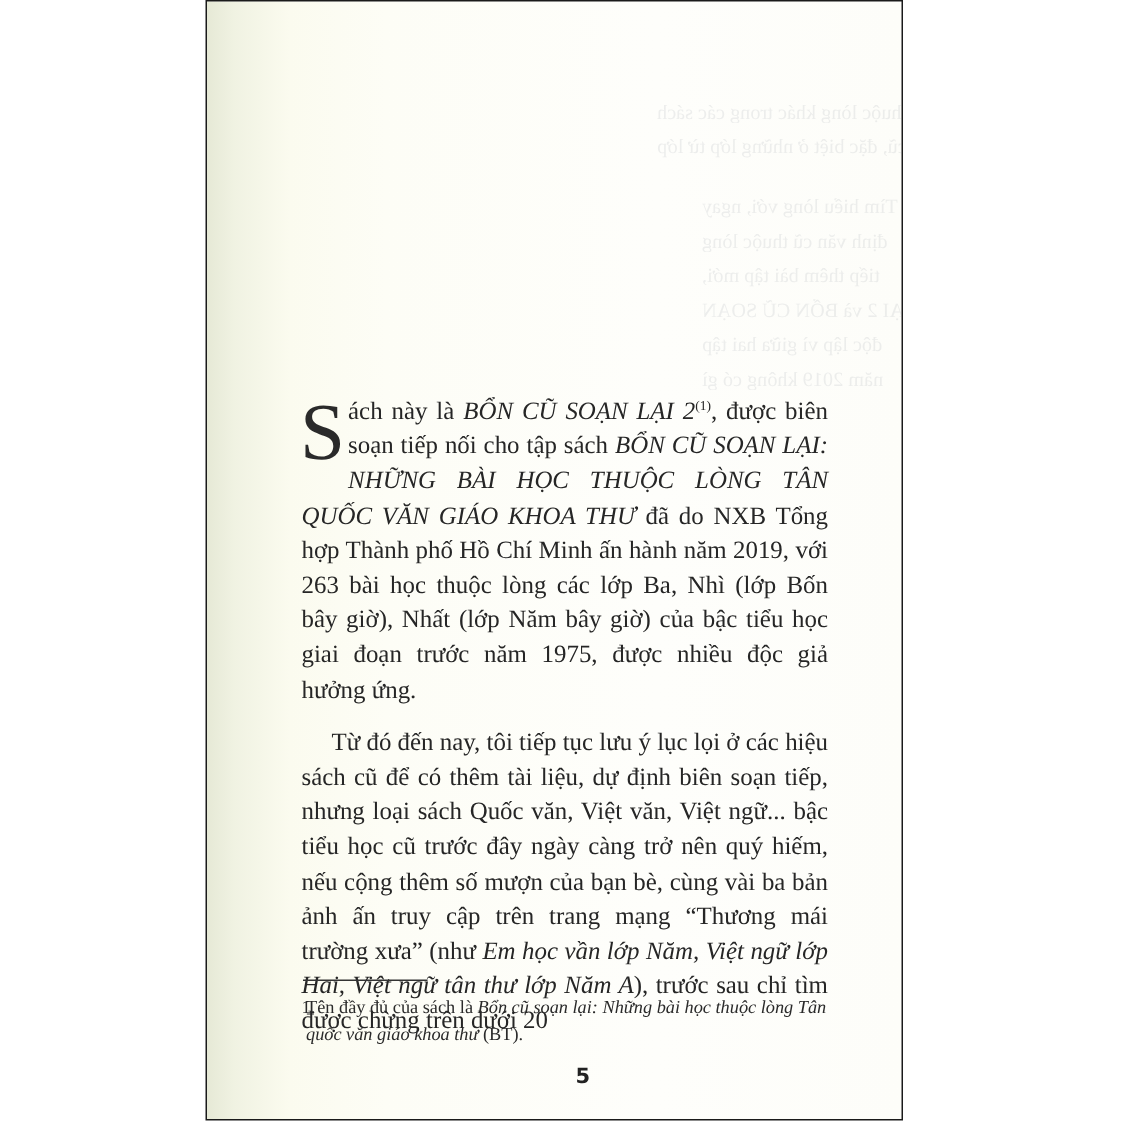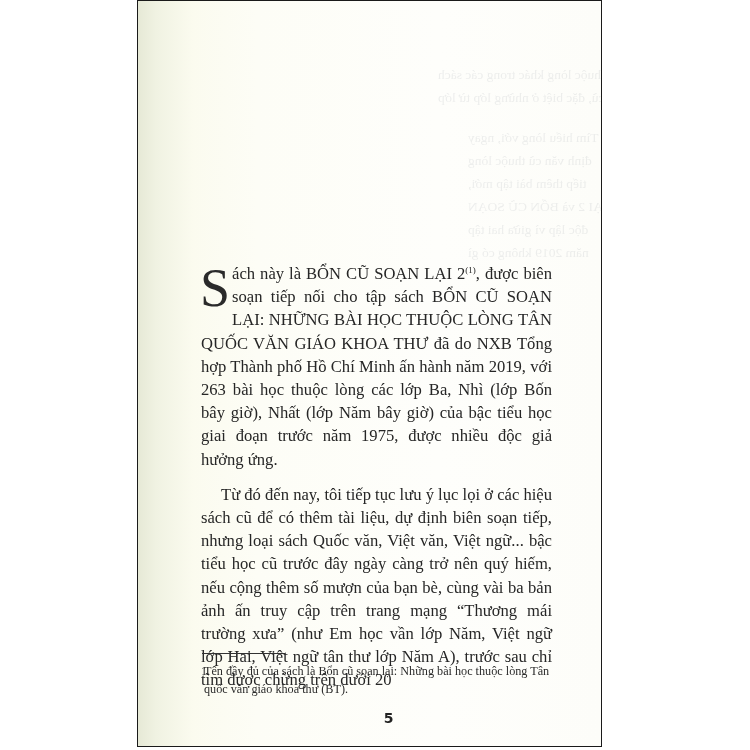--- a/index.html
+++ b/index.html
@@ -69,21 +69,21 @@
       float: left;
       font-family: "Liberation Serif", serif;
       font-size: 54px;
       line-height: 44px;
       height: 44px;
       margin-top: 4px;
       margin-right: 2px;
       margin-left: -1px;
       color: #2a2a2a;
     }
-    .it { }
+    .it { font-style: italic; }
     sup.fnref {
       font-size: 9px;
       line-height: 0;
       vertical-align: 6px;
     }
     .fn-rule {
       position: absolute;
       left: 64px;
       top: 652px;
       width: 83px;

